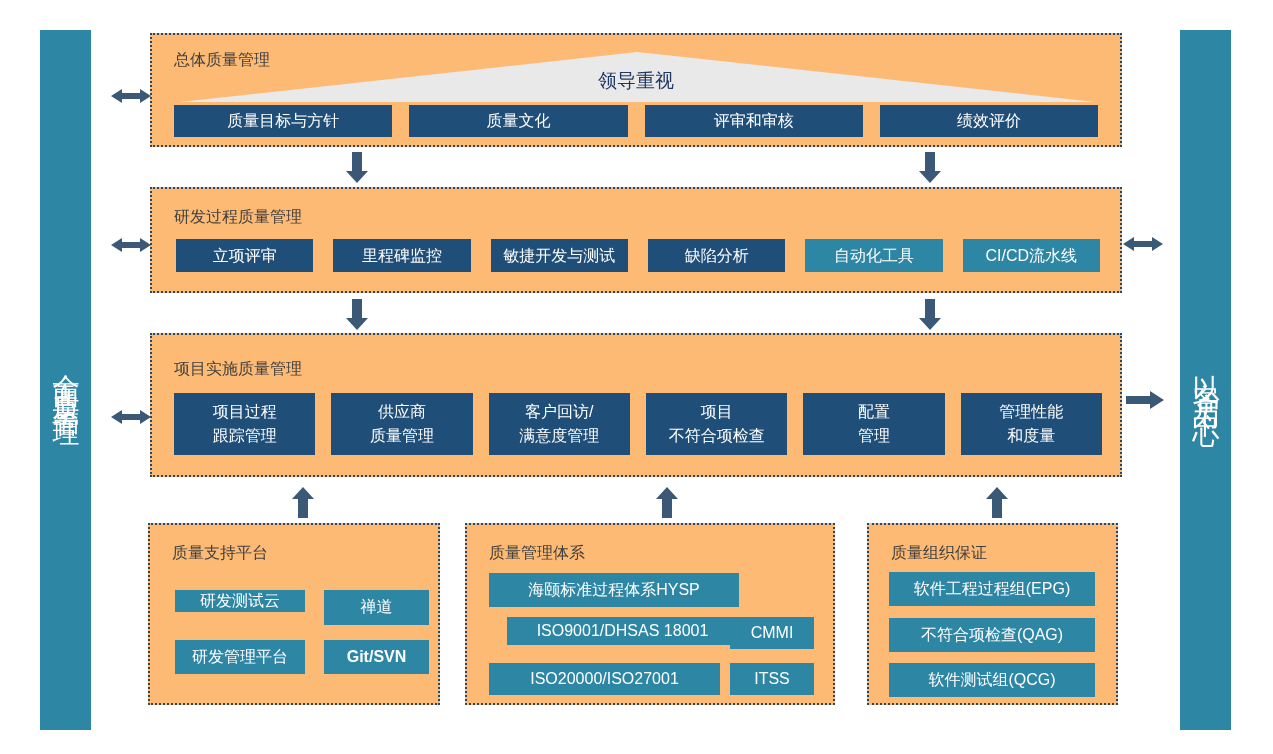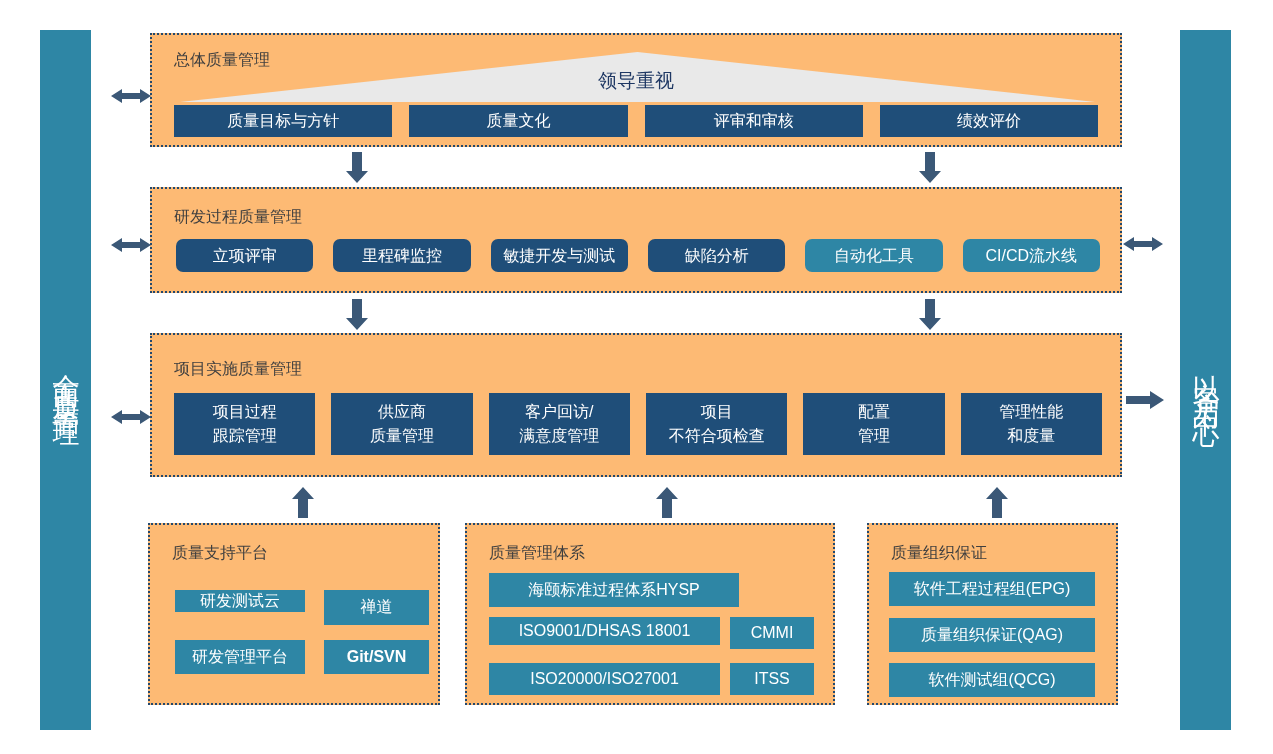--- a/index.html
+++ b/index.html
@@ -40,21 +40,21 @@
   .row{position:absolute;display:flex;}
   .chip{display:flex;align-items:center;justify-content:center;color:#fff;
         font-size:16px;text-align:center;white-space:pre-line;line-height:24px;box-sizing:border-box;}
   .navy{background:var(--navy);}
   .tealbg{background:var(--teal);}
   .bold{font-weight:bold;}
 
   .row1{left:22px;right:22px;top:70px;height:32px;gap:17px;}
   .row1 .chip{flex:1;}
   .row2{left:24px;right:20px;top:50px;height:33px;gap:20px;}
-  .row2 .chip{flex:1;border-radius:7px;}
+  .row2 .chip{flex:1;}
   .row3{left:22px;right:18px;top:58px;height:62px;gap:16px;}
   .row3 .chip{flex:1;}
 
   
   .bb-chip{position:absolute;display:flex;align-items:center;justify-content:center;
         background:var(--teal);color:#fff;font-size:16px;box-sizing:border-box;white-space:nowrap;}
 
   
   .ar{position:absolute;}
   .ar svg{display:block;}
@@ -118,30 +118,30 @@
     <div class="sec-title" style="top:18px">质量支持平台</div>
     <div class="bb-chip" style="left:25px;top:65px;width:130px;height:22px">研发测试云</div>
     <div class="bb-chip" style="left:174px;top:65px;width:105px;height:35px">禅道</div>
     <div class="bb-chip" style="left:25px;top:115px;width:130px;height:34px">研发管理平台</div>
     <div class="bb-chip bold" style="left:174px;top:115px;width:105px;height:34px">Git/SVN</div>
   </div>
 
   <div class="box b2">
     <div class="sec-title" style="top:18px">质量管理体系</div>
     <div class="bb-chip" style="left:22px;top:48px;width:250px;height:34px">海颐标准过程体系HYSP</div>
-    <div class="bb-chip" style="left:22px;top:92px;width:231px;height:28px">ISO9001/DHSAS 18001</div>
+    <div class="bb-chip" style="left:40px;top:92px;width:231px;height:28px">ISO9001/DHSAS 18001</div>
     <div class="bb-chip" style="left:263px;top:92px;width:84px;height:32px">CMMI</div>
     <div class="bb-chip" style="left:22px;top:138px;width:231px;height:32px">ISO20000/ISO27001</div>
     <div class="bb-chip" style="left:263px;top:138px;width:84px;height:32px">ITSS</div>
   </div>
 
   <div class="box b3">
     <div class="sec-title" style="top:18px">质量组织保证</div>
     <div class="bb-chip" style="left:20px;top:47px;width:206px;height:34px">软件工程过程组(EPG)</div>
-    <div class="bb-chip" style="left:20px;top:93px;width:206px;height:34px">质量组织保证(QAG)</div>
+    <div class="bb-chip" style="left:20px;top:93px;width:206px;height:34px">不符合项检查(QAG)</div>
     <div class="bb-chip" style="left:20px;top:138px;width:206px;height:34px">软件测试组(QCG)</div>
   </div>
 
   <div class="ar" style="left:111px;top:86px">
     <svg width="40" height="20" viewBox="0 0 40 20">
         <polygon points="0,10 11,3 11,7 29,7 29,3 40,10 29,17 29,13 11,13 11,17"></polygon>
       </svg>
   </div>
   <div class="ar" style="left:111px;top:235px">
     <svg width="40" height="20" viewBox="0 0 40 20">

